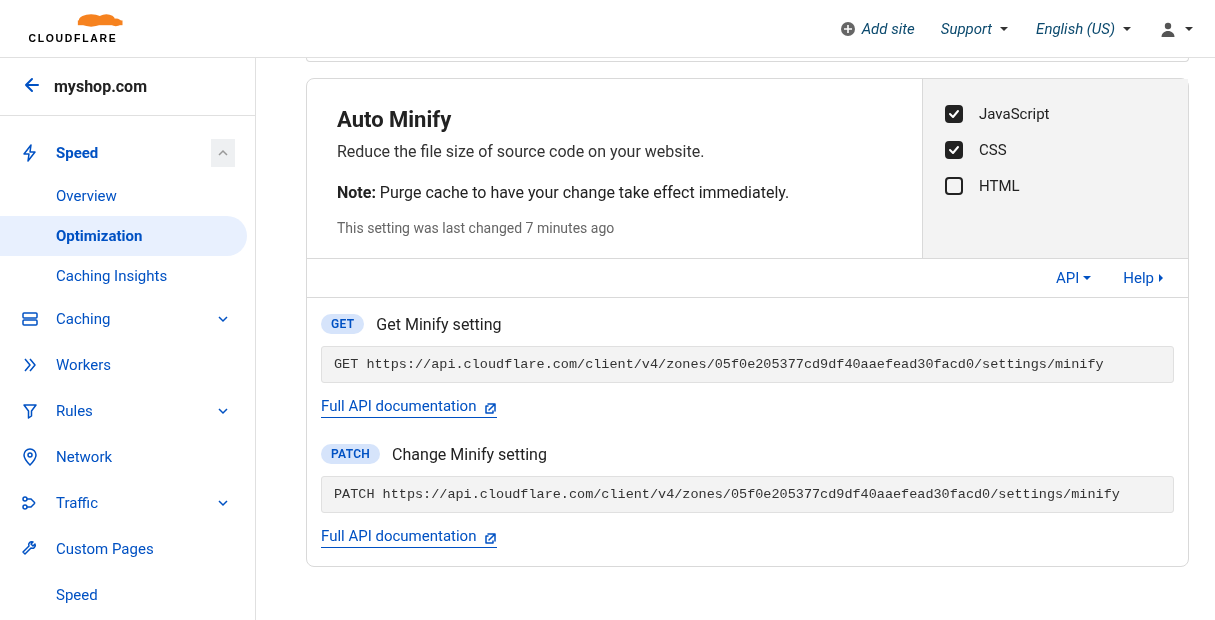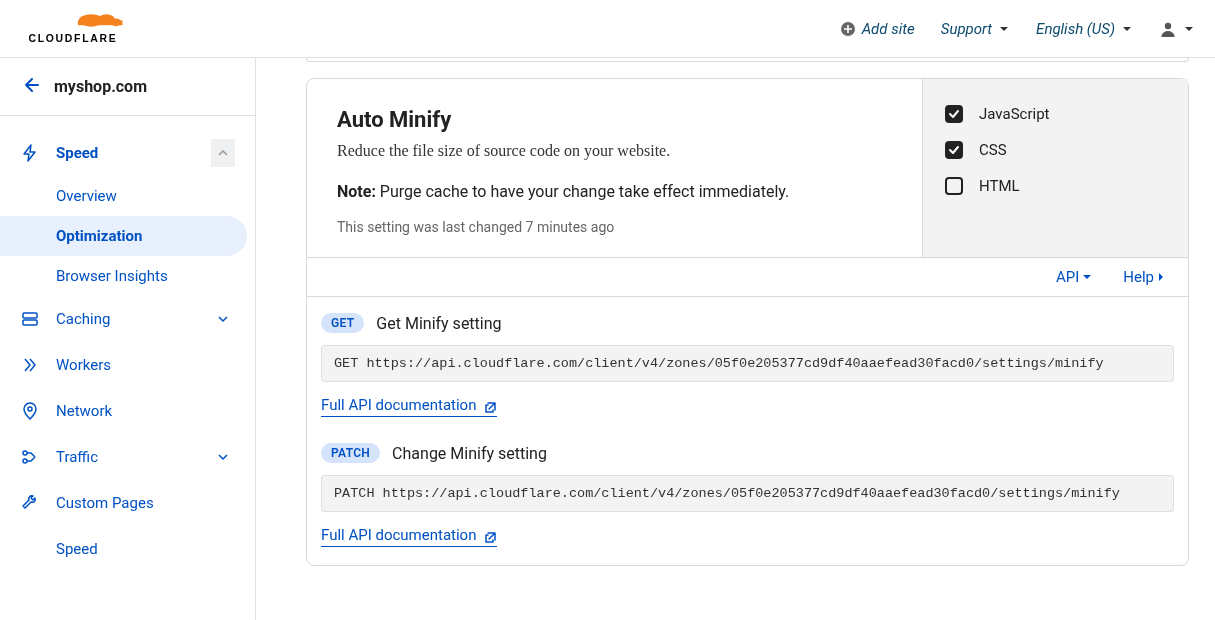--- a/index.html
+++ b/index.html
@@ -21,21 +21,21 @@
 .nav-chevron { margin-left: auto; width: 24px; height: 24px; display: flex; align-items: center; justify-content: center; flex: 0 0 24px; }
 .nav-chevron-box { background: #eef0f2; width: 28px; height: 28px; display: flex; align-items: center; justify-content: center; }
 .sub-item { height: 40px; display: flex; align-items: center; padding-left: 56px; color: #0051c3; font-size: 15px; cursor: pointer; }
 .sub-item.active { background: #e8f0fe; font-weight: 700; border-radius: 0 20px 20px 0; margin-right: 8px; }
 .main { flex: 1; padding: 0 26px 20px 50px; }
 .pre-card { border: 1px solid #d9d9d9; border-top: none; border-radius: 0 0 4px 4px; height: 4px; margin-bottom: 16px; }
 .card { border: 1px solid #d9d9d9; border-radius: 8px; }
 .card-top { display: flex; }
 .card-left { flex: 1; padding: 28px 30px 22px 30px; }
 .card-title { font-size: 22px; font-weight: 700; color: #222; margin-bottom: 10px; }
-.card-desc { font-size: 16px; color: #333; margin-bottom: 22px; font-family: Liberation Serif, serif; }
+.card-desc { font-size: 16px; color: #333; margin-bottom: 22px; }
 .card-note { font-size: 16px; color: #222; margin-bottom: 18px; }
 .card-note b { font-weight: 700; }
 .card-meta { font-size: 14px; color: #666; }
 .card-right { width: 266px; background: #f3f3f3; border-left: 1px solid #d9d9d9; padding: 26px 22px; }
 .check-row { display: flex; align-items: flex-end; gap: 16px; margin-bottom: 18px; font-size: 15px; color: #222; cursor: pointer; }
 .checkbox { width: 18px; height: 18px; border: 2px solid #222; border-radius: 4px; display: flex; align-items: center; justify-content: center; flex: 0 0 18px; }
 .checkbox.checked { background: #222; }
 .checkbox.checked svg { stroke: #fff; }
 .card-bar { border-top: 1px solid #d9d9d9; display: flex; justify-content: flex-end; gap: 30px; padding: 10px 22px; font-size: 15px; }
 .bar-link { color: #0051c3; cursor: pointer; display: flex; align-items: center; gap: 2px; }
@@ -120,21 +120,21 @@
             </span>
           </span>
       </div>
       <div class="sub-item">
           <span>Overview</span>
         </div>
       <div class="sub-item active">
           <span>Optimization</span>
         </div>
       <div class="sub-item">
-          <span>Browser Insights</span>
+          <span>Caching Insights</span>
         </div>
 
       <div class="nav-item">
         <span class="nav-icon">
             <svg width="18" height="18" viewBox="0 0 18 18">
               <rect x="2" y="3" width="14" height="5" rx="1" fill="none" stroke="#0051c3" stroke-width="1.5"></rect>
               <rect x="2" y="10" width="14" height="5" rx="1" fill="none" stroke="#0051c3" stroke-width="1.5"></rect>
             </svg>
           </span>
         <span>Caching</span>
@@ -144,20 +144,33 @@
             </svg>
           </span>
       </div>
       <div class="nav-item">
         <span class="nav-icon">
             <svg width="18" height="18" viewBox="0 0 18 18">
               <path d="M4 3l5 6-5 6M9 3l5 6-5 6" fill="none" stroke="#0051c3" stroke-width="1.5" stroke-linejoin="round"></path>
             </svg>
           </span>
         <span>Workers</span>
+      </div>
+      <div class="nav-item">
+        <span class="nav-icon">
+            <svg width="18" height="18" viewBox="0 0 18 18">
+              <path d="M3 3h12l-4.5 6v5l-3 2v-7z" fill="none" stroke="#0051c3" stroke-width="1.5" stroke-linejoin="round"></path>
+            </svg>
+          </span>
+        <span>Rules</span>
+        <span class="nav-chevron">
+            <svg width="10" height="10" viewBox="0 0 10 10">
+              <path d="M1 3l4 4 4-4" stroke="#0051c3" stroke-width="1.5" fill="none"></path>
+            </svg>
+          </span>
       </div>
       <div class="nav-item">
         <span class="nav-icon">
             <svg width="18" height="18" viewBox="0 0 18 18">
               <path d="M9 1a6 6 0 016 6c0 4-6 10-6 10S3 11 3 7a6 6 0 016-6z" fill="none" stroke="#0051c3" stroke-width="1.5"></path>
               <circle cx="9" cy="7" r="2" fill="none" stroke="#0051c3" stroke-width="1.5"></circle>
             </svg>
           </span>
         <span>Network</span>
       </div>

